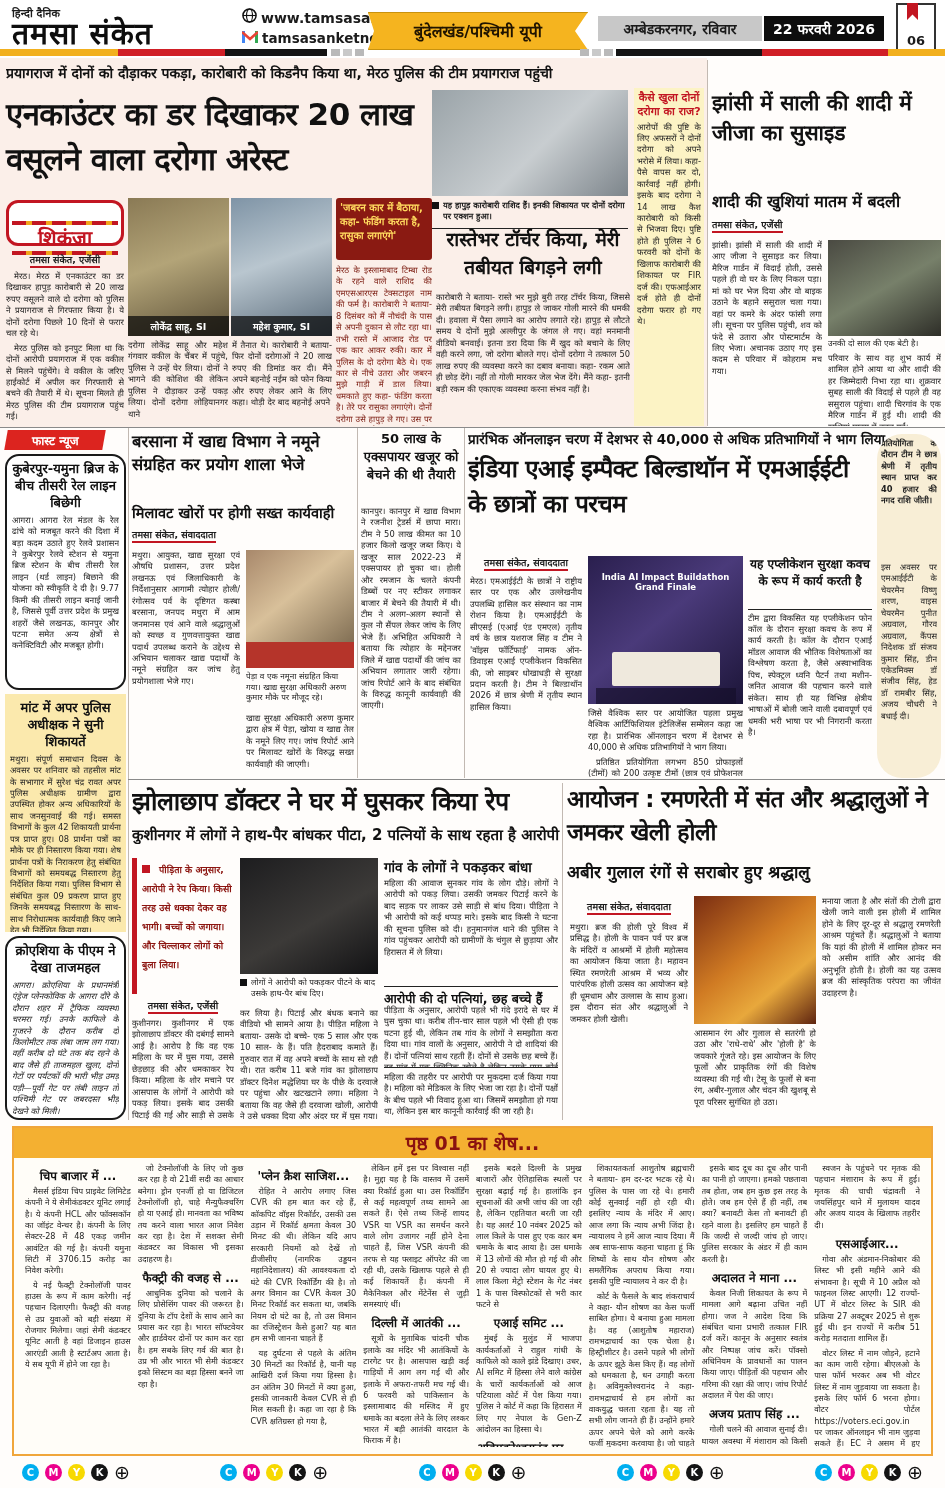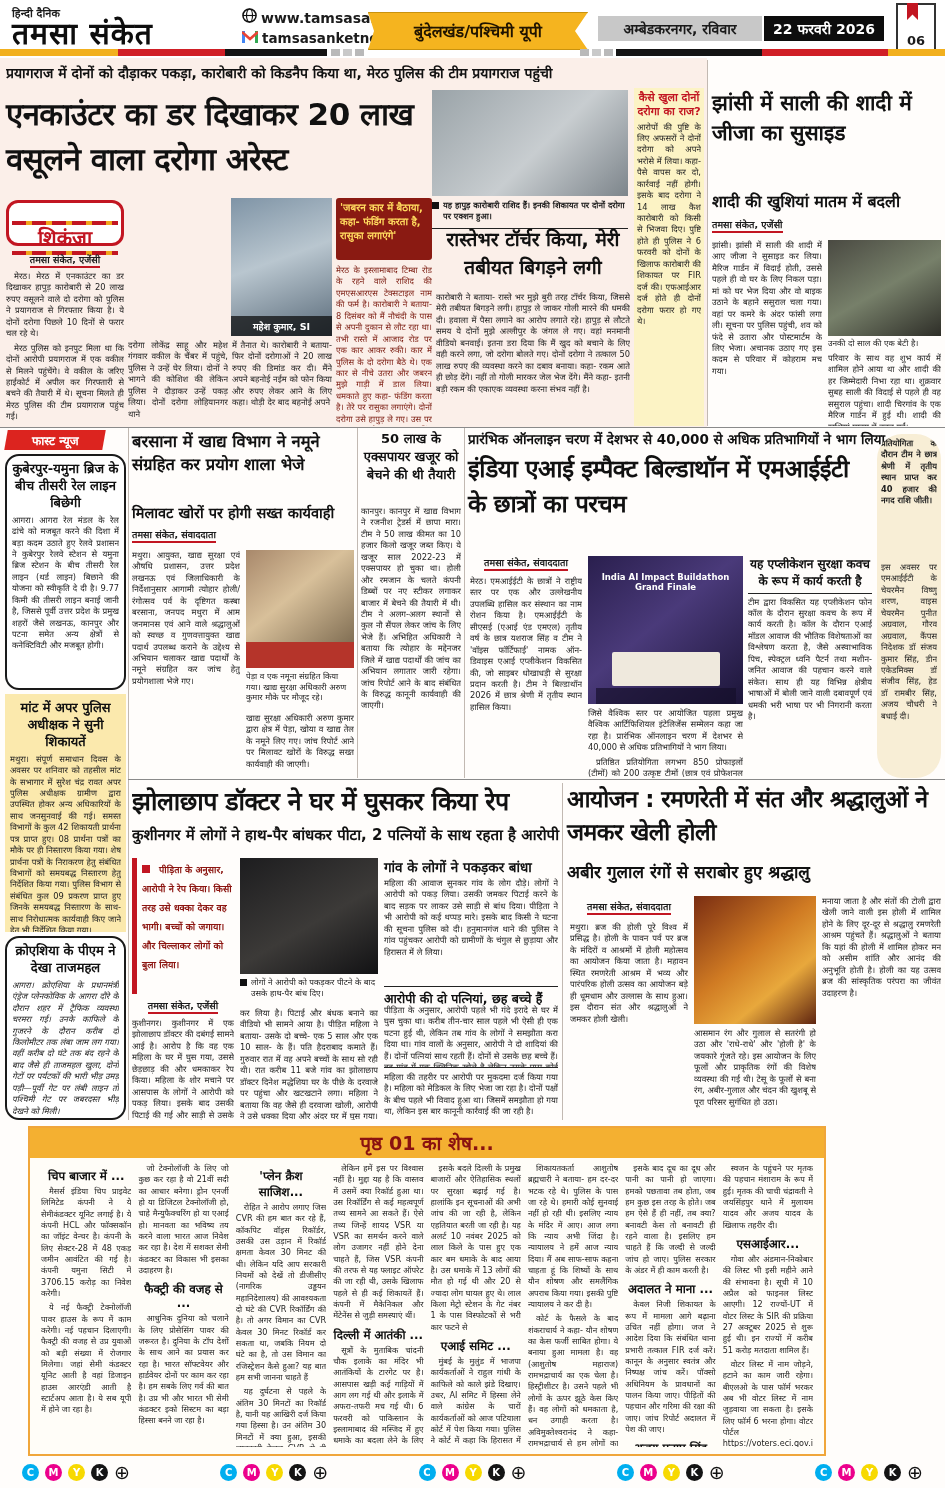--- a/index.html
+++ b/index.html
@@ -106,20 +106,25 @@
     <div style="height:4px;background:repeating-linear-gradient(90deg,#c21622 0 14px,#f2a71b 14px 20px);"></div>
   </div>
   <div class="abs byline" style="left:6px;top:253px;width:118px;"><span>तमसा संकेत, एजेंसी</span></div>
 
   <div class="abs bd" style="left:6px;top:271px;width:118px;height:155px;">
     <p>मेरठ। मेरठ में एनकाउंटर का डर दिखाकर हापुड़ कारोबारी से 20 लाख रुपए वसूलने वाले दो दरोगा को पुलिस ने प्रयागराज से गिरफ्तार किया है। ये दोनों दरोगा पिछले 10 दिनों से फरार चल रहे थे।</p>
       <p>मेरठ पुलिस को इनपुट मिला था कि दोनों आरोपी प्रयागराज में एक वकील से मिलने पहुंचेंगे। वे वकील के जरिए हाईकोर्ट में अपील कर गिरफ्तारी से बचने की तैयारी में थे। सूचना मिलते ही मेरठ पुलिस की टीम प्रयागराज पहुंच गई।</p>
       <p>शुक्रवार शाम को जैसे ही दोनों</p>
   </div>
 
+  <div class="abs photo" style="left:128px;top:198px;width:101px;height:138px;background:linear-gradient(160deg,#8a7a55,#b3a478 45%,#5d5138);">
+    <div class="abs" style="left:0;bottom:0;width:100%;height:20px;background:rgba(10,10,10,.72);display:flex;align-items:center;justify-content:center;">
+      <span style="color:#fff;font-size:9.5px;font-weight:700;">लोकेंद्र साहू, SI</span>
+    </div>
+  </div>
   <div class="abs photo" style="left:231px;top:198px;width:101px;height:138px;background:linear-gradient(160deg,#7f94a6,#b9c6cf 45%,#5a6b7a);">
     <div class="abs" style="left:0;bottom:0;width:100%;height:20px;background:rgba(10,10,10,.72);display:flex;align-items:center;justify-content:center;">
       <span style="color:#fff;font-size:9.5px;font-weight:700;">महेश कुमार, SI</span>
     </div>
   </div>
   <div class="abs bd" style="left:128px;top:340px;width:100px;height:86px;">दरोगा लोकेंद्र साहू और महेश गंगवार वकील के चैंबर में पहुंचे, पुलिस ने उन्हें घेर लिया। दोनों ने भागने की कोशिश की लेकिन पुलिस ने दौड़ाकर उन्हें पकड़ लिया। दोनों दरोगा लोहियानगर थाने</div>
   <div class="abs bd" style="left:232px;top:340px;width:100px;height:86px;">में तैनात थे। कारोबारी ने बताया- फिर दोनों दरोगाओं ने 20 लाख रुपए की डिमांड कर दी। मैंने अपने बहनोई नईम को फोन किया और रुपए लेकर आने के लिए कहा। थोड़ी देर बाद बहनोई अपने</div>
 
   <div class="abs" style="left:336px;top:198px;width:96px;height:62px;background:#8a1a12;color:#ffd95e;font-size:10px;font-weight:800;line-height:1.4;padding:3px 4px;box-sizing:border-box;border-radius:3px;overflow:hidden;">'जबरन कार में बैठाया, कहा- फंडिंग करता है, रासुका लगाएंगे'</div>
   <div class="abs bd" style="left:336px;top:265px;width:96px;height:161px;color:#7c1d12;">
@@ -183,21 +188,21 @@
   <div class="abs photo" style="left:588px;top:556px;width:155px;height:148px;background:linear-gradient(140deg,#2a1f4e,#4a3a7a 45%,#1c1538);">
     <div style="color:#fff;font-size:8.5px;font-weight:700;text-align:center;padding-top:16px;">India AI Impact Buildathon Grand Finale</div>
     <div class="abs" style="left:24px;bottom:18px;width:108px;height:34px;background:#efe9dd;border-radius:2px;"></div>
     <div class="abs" style="left:8px;bottom:0;width:140px;height:16px;background:rgba(20,14,40,.65);"></div>
   </div>
   <div class="abs bd" style="left:588px;top:708px;width:155px;height:70px;">
     <p style="text-indent:0;">जिसे वैश्विक स्तर पर आयोजित पहला प्रमुख वैश्विक आर्टिफिशियल इंटेलिजेंस सम्मेलन कहा जा रहा है। प्रारंभिक ऑनलाइन चरण में देशभर से 40,000 से अधिक प्रतिभागियों ने भाग लिया।</p>
       <p>प्रतिष्ठित प्रतियोगिता लगभग 850 प्रोफाइलों (टीमों) को 200 उत्कृष्ट टीमों (छात्र एवं प्रोफेशनल श्रेणी) में विभाजित कर ग्रैंड फिनाले के लिए चयनित किया गया था।</p>
   </div>
   <div class="abs" style="left:748px;top:556px;width:124px;height:222px;overflow:hidden;">
-    <div class="hl" style="font-size:12px;text-align:center;line-height:1.4;border-bottom:1.5px solid #222;padding-bottom:3px;margin-bottom:3px;">यह एप्लीकेशन सुरक्षा कवच के रूप में कार्य करती है</div>
+    <div class="hl" style="font-size:12px;text-align:center;line-height:1.4;border-bottom:1.5px solid #222;padding-bottom:19px;margin-bottom:3px;">यह एप्लीकेशन सुरक्षा कवच के रूप में कार्य करती है</div>
     <div class="bd" style="height:170px;">टीम द्वारा विकसित यह एप्लीकेशन फोन कॉल के दौरान सुरक्षा कवच के रूप में कार्य करती है। कॉल के दौरान एआई मॉडल आवाज की भौतिक विशेषताओं का विश्लेषण करता है, जैसे अस्वाभाविक पिच, स्पेक्ट्रल ध्वनि पैटर्न तथा मशीन-जनित आवाज की पहचान करने वाले संकेत। साथ ही यह विभिन्न क्षेत्रीय भाषाओं में बोली जाने वाली दबावपूर्ण एवं धमकी भरी भाषा पर भी निगरानी करता है।</div>
   </div>
 
   <div class="abs hline" style="left:128px;top:779px;width:817px;"></div>
 
   <div class="abs hl nw" style="left:132px;top:783px;width:428px;font-size:25px;letter-spacing:-0.5px;">झोलाछाप डॉक्टर ने घर में घुसकर किया रेप</div>
   <div class="abs hl nw" style="left:132px;top:824px;width:428px;font-size:15px;">कुशीनगर में लोगों ने हाथ-पैर बांधकर पीटा, 2 पत्नियों के साथ रहता है आरोपी</div>
   <div class="abs" style="left:132px;top:858px;width:102px;height:136px;border-left:5px solid #c21622;padding-left:5px;box-sizing:border-box;overflow:hidden;">
     <span class="rsq"></span>
     <span style="font-size:9.3px;font-weight:700;color:#8c1510;line-height:1.45;">पीड़िता के अनुसार, आरोपी ने रेप किया। किसी तरह उसे धक्का देकर वह भागी। बच्चों को जगाया। और चिल्लाकर लोगों को बुला लिया।</span>
@@ -218,21 +223,21 @@
   <div class="abs vline" style="left:562px;top:783px;height:337px;"></div>
 
   <div class="abs hl" style="left:567px;top:783px;width:374px;font-size:23px;line-height:1.45;letter-spacing:-0.5px;">आयोजन : रमणरेती में संत और श्रद्धालुओं ने जमकर खेली होली</div>
   <div class="abs hl" style="left:567px;top:860px;width:374px;font-size:17px;">अबीर गुलाल रंगों से सराबोर हुए श्रद्धालु</div>
   <div class="abs byline" style="left:570px;top:900px;width:118px;"><span>तमसा संकेत, संवाददाता</span></div>
   <div class="abs bd" style="left:570px;top:922px;width:118px;height:196px;">मथुरा। ब्रज की होली पूरे विश्व में प्रसिद्ध है। होली के पावन पर्व पर ब्रज के मंदिरों व आश्रमों में होली महोत्सव का आयोजन किया जाता है। महावन स्थित रमणरेती आश्रम में भव्य और पारंपरिक होली उत्सव का आयोजन बड़े ही धूमधाम और उल्लास के साथ हुआ। इस दौरान संत और श्रद्धालुओं ने जमकर होली खेली।</div>
   <div class="abs photo" style="left:694px;top:896px;width:122px;height:128px;background:linear-gradient(140deg,#7a2d12,#d07b23 45%,#e8a83c 70%,#5e2410);"></div>
   <div class="abs bd" style="left:694px;top:1028px;width:122px;height:92px;">आसमान रंग और गुलाल से सतरंगी हो उठा और 'राधे-राधे' और 'होली है' के जयकारे गूंजते रहे। इस आयोजन के लिए फूलों और प्राकृतिक रंगों की विशेष व्यवस्था की गई थी। टेसू के फूलों से बना रंग, अबीर-गुलाल और चंदन की खुशबू से पूरा परिसर सुगंधित हो उठा।</div>
   <div class="abs bd" style="left:822px;top:896px;width:119px;height:224px;">मनाया जाता है और संतों की टोली द्वारा खेली जाने वाली इस होली में शामिल होने के लिए दूर-दूर से श्रद्धालु रमणरेती आश्रम पहुंचते हैं। श्रद्धालुओं ने बताया कि यहां की होली में शामिल होकर मन को असीम शांति और आनंद की अनुभूति होती है। होली का यह उत्सव ब्रज की सांस्कृतिक परंपरा का जीवंत उदाहरण है।</div>
 
-  <div class="abs" style="left:28px;top:1126px;width:798px;height:330px;border:2.5px solid #f0a63b;box-sizing:border-box;background:#fffdf8;">
+  <div class="abs" style="left:12px;top:1126px;width:921px;height:330px;border:2.5px solid #f0a63b;box-sizing:border-box;background:#fffdf8;">
     <div style="height:30px;background:#f4b031;display:flex;align-items:center;justify-content:center;">
       <span style="font-size:19px;font-weight:800;color:#8a1210;">पृष्ठ 01 का शेष...</span>
     </div>
     <div style="display:flex;gap:7px;padding:5px 11px;height:284px;">
       <div class="cc">
         <div class="c-h">चिप बाजार में ...</div>
         <div class="c-p">मैसर्स इंडिया चिप प्राइवेट लिमिटेड कंपनी ने ये सेमीकंडक्टर यूनिट लगाई है। ये कंपनी HCL और फॉक्सकॉन का जॉइंट वेन्चर है। कंपनी के लिए सेक्टर-28 में 48 एकड़ जमीन आवंटित की गई है। कंपनी यमुना सिटी में 3706.15 करोड़ का निवेश करेगी।</div>
         <div class="c-p">ये नई फैक्ट्री टेक्नोलॉजी पावर हाउस के रूप में काम करेगी। नई पहचान दिलाएगी। फैक्ट्री की वजह से उप्र युवाओं को बड़ी संख्या में रोजगार मिलेगा। जहां सेमी कंडक्टर यूनिट आती है वहां डिजाइन हाउस आरएंडी आती है स्टार्टअप आता है। ये सब यूपी में होने जा रहा है।</div>
       </div>
       <div class="cc">

